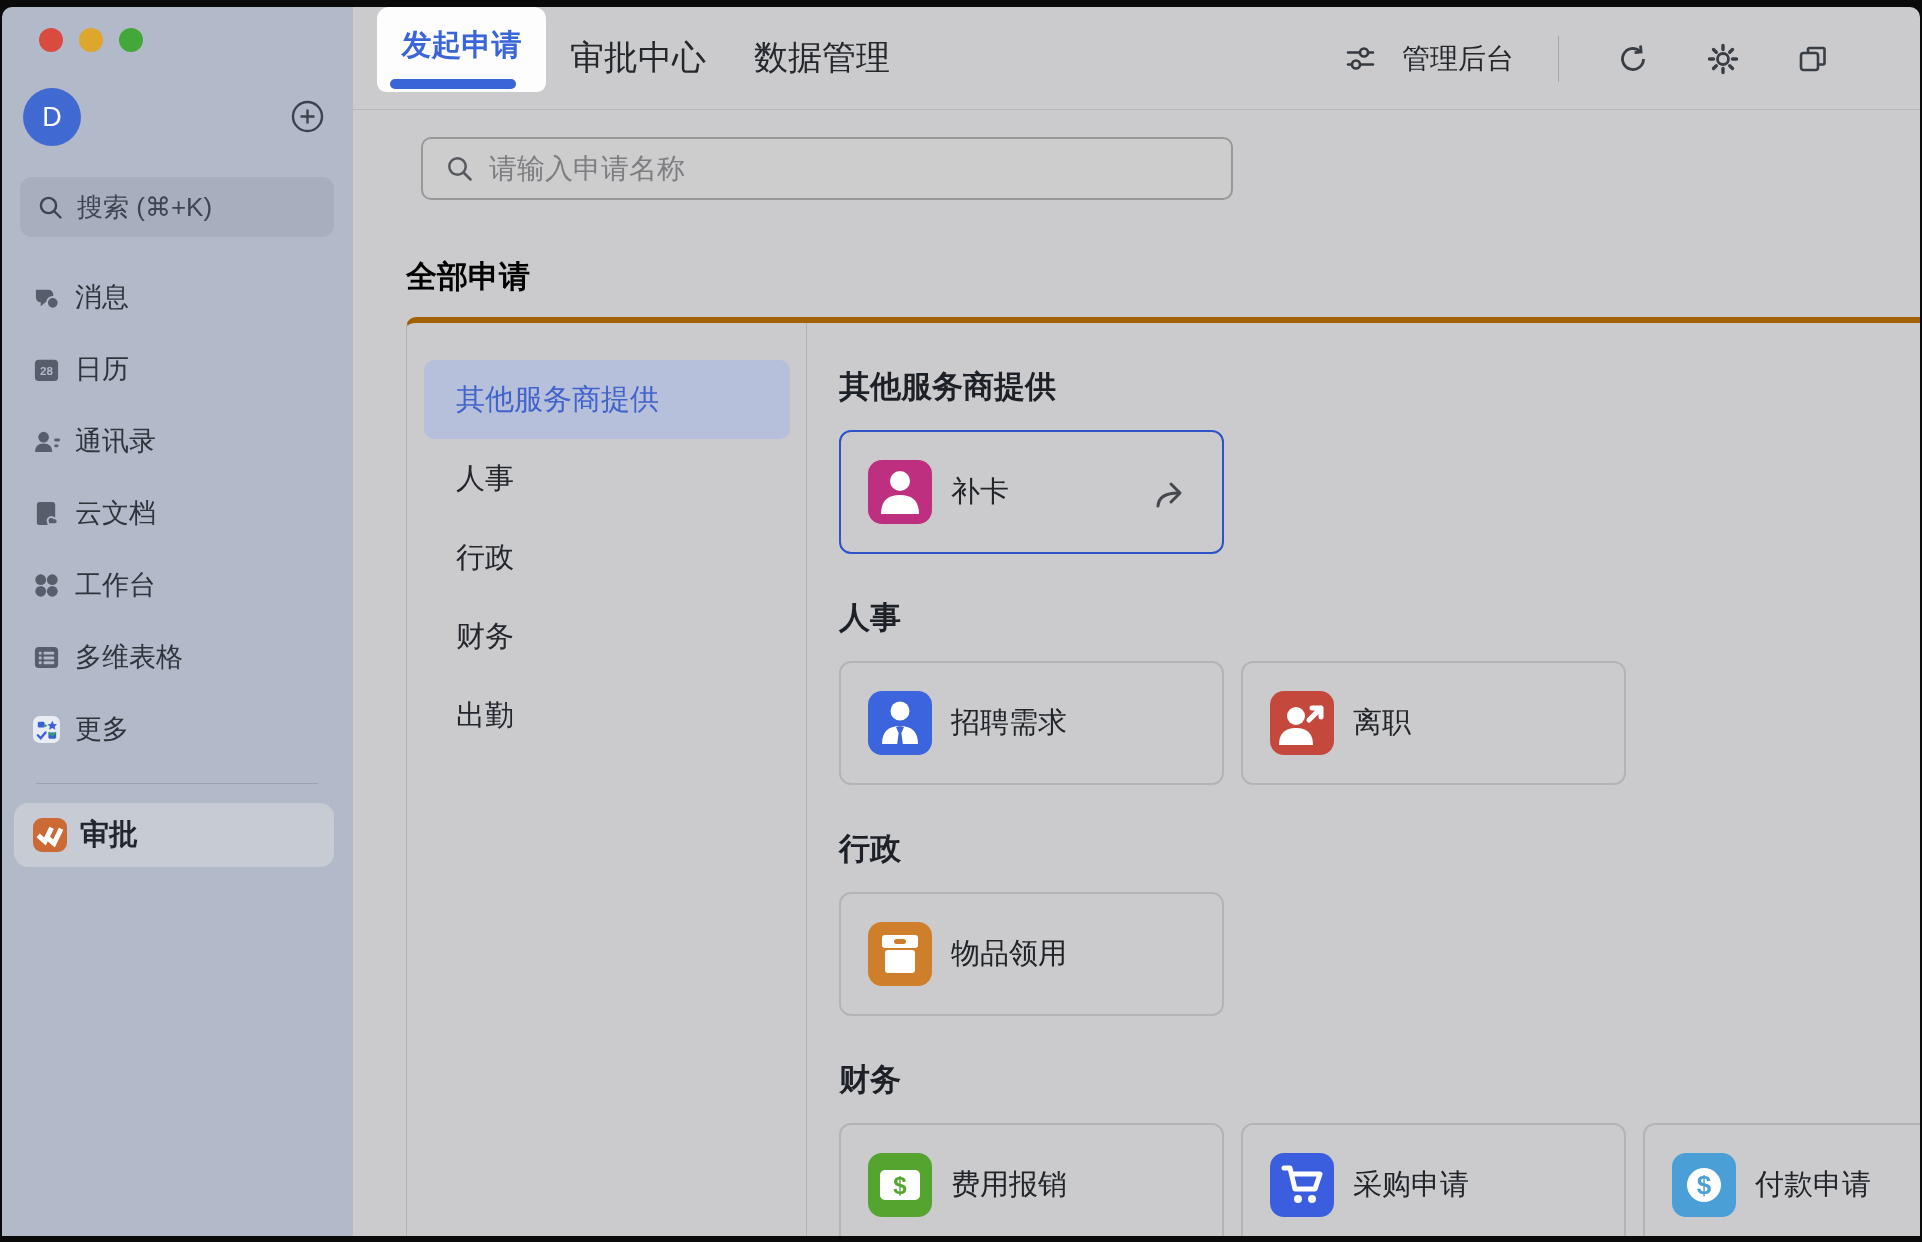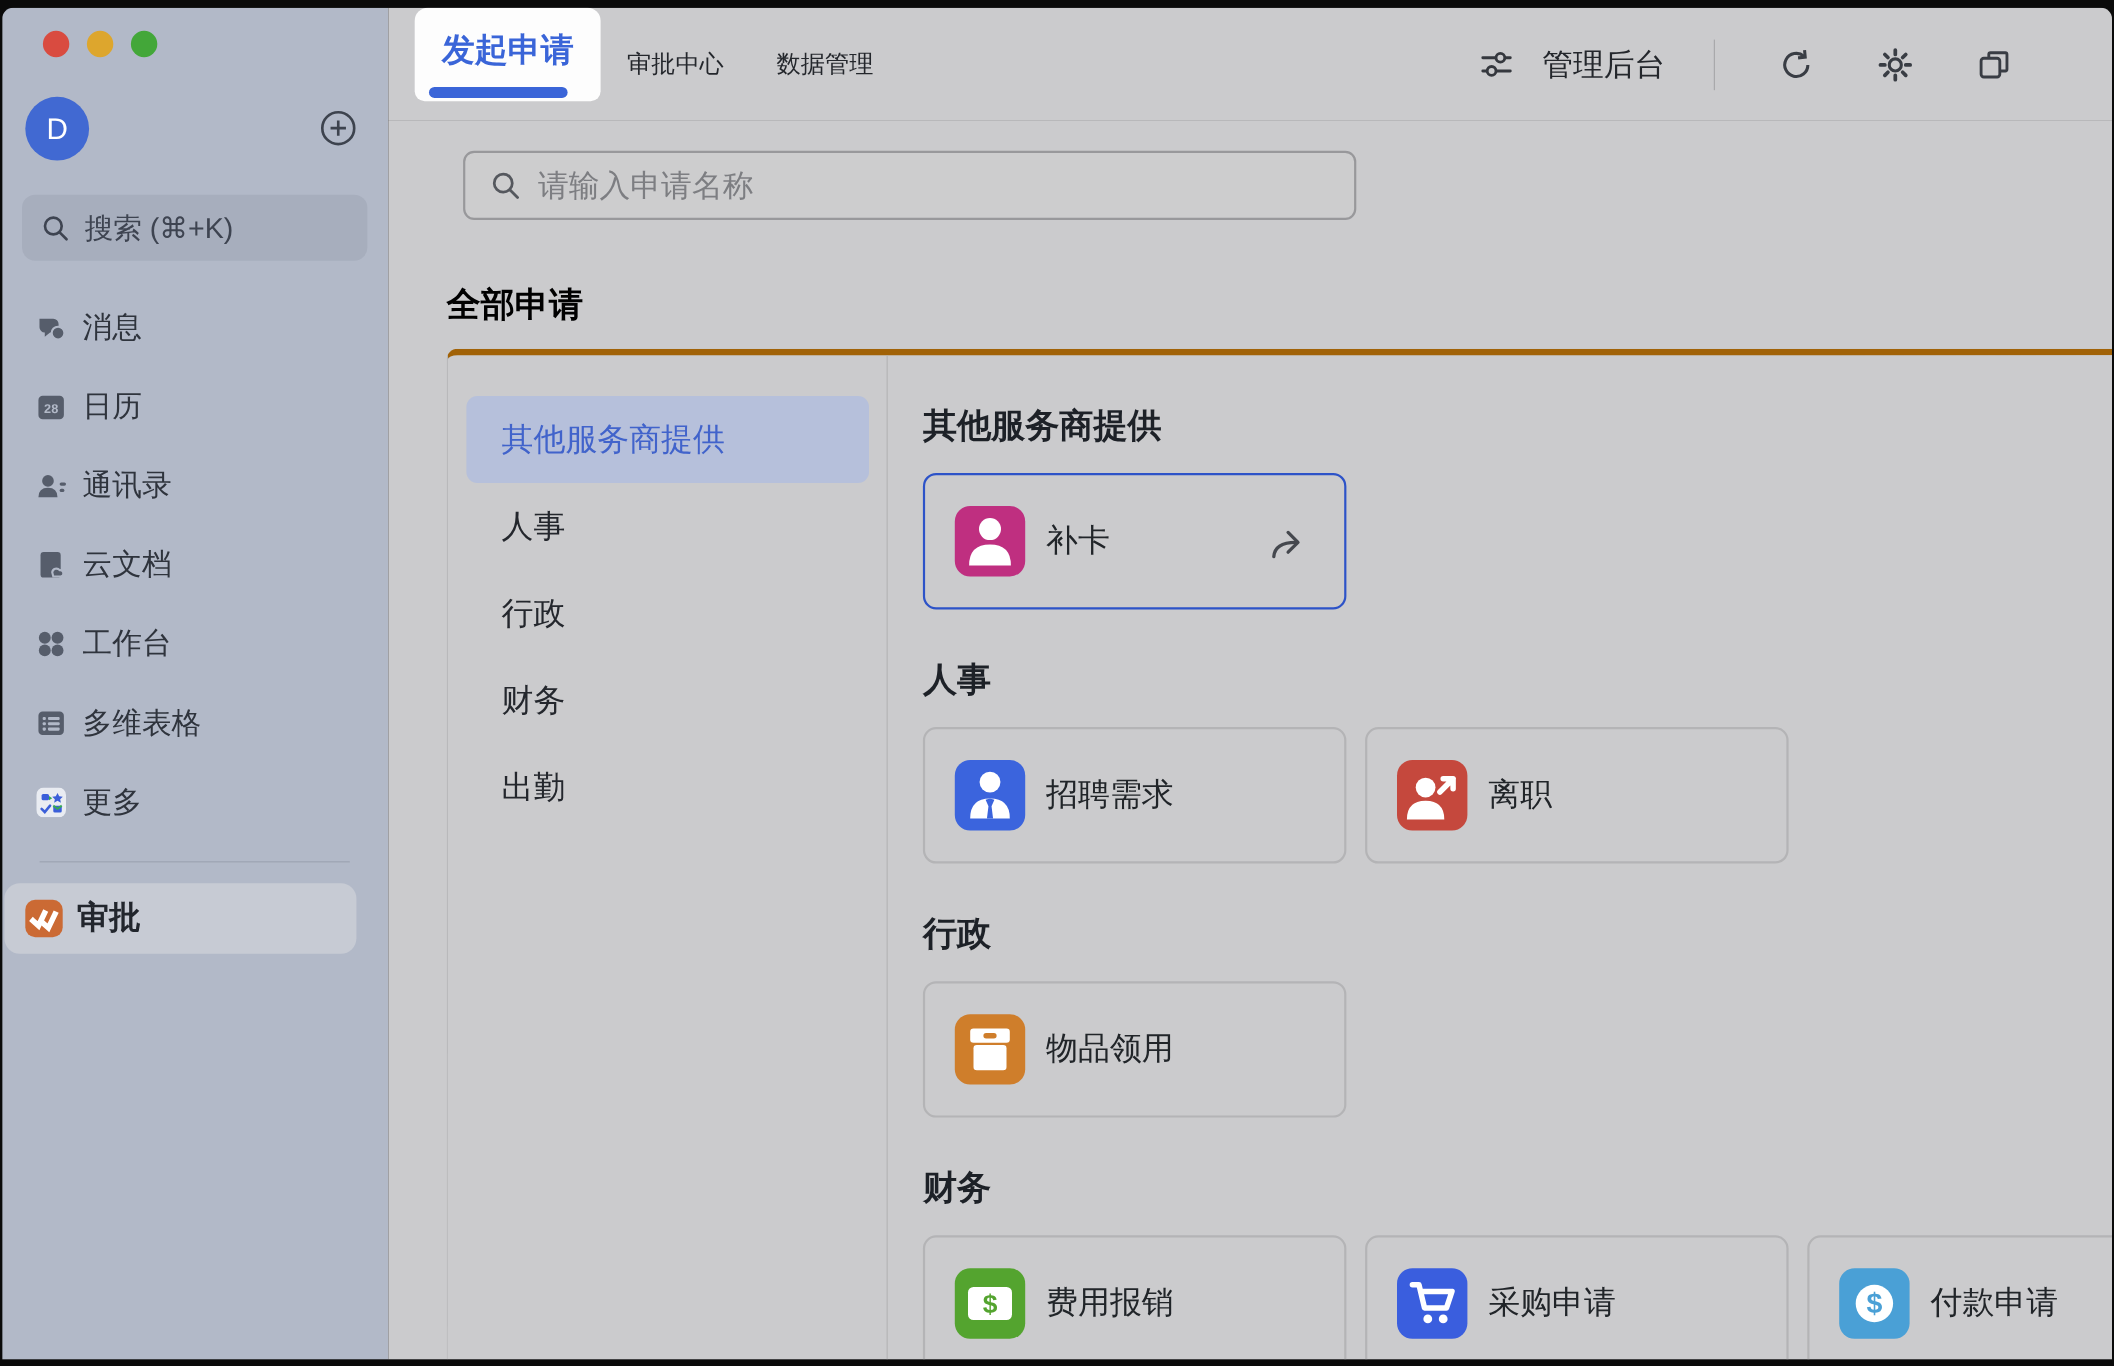--- a/index.html
+++ b/index.html
@@ -16,34 +16,34 @@
   .plus-btn { position:absolute; left:289px; top:93px; width:33px; height:33px; color:#3d434e; }
   .side-search { position:absolute; left:18px; top:170px; width:314px; height:60px; border-radius:12px;
                  background:#a7aebd; display:flex; align-items:center; padding-left:17px; color:#3e4451; }
   .side-search .mag { width:27px; height:27px; margin-right:13px; color:#3e4451; }
   .side-search span { font-size:26px; }
   .side-nav { position:absolute; left:0; top:254px; width:100%; }
   .nav-item { height:72px; display:flex; align-items:center; padding-left:31px; cursor:default; }
   .nav-ic { width:27px; height:27px; margin-right:15px; color:#565d6b; flex:0 0 27px; }
   .nav-label { font-size:27px; color:#2f343d;font-family:Liberation Serif, serif; }
   .side-divider { position:absolute; left:34px; top:776px; width:282px; height:1px; background:#9ba2af; }
-  .side-active { position:absolute; left:2px; top:796px; width:320px; height:64px; border-radius:14px;
+  .side-active { position:absolute; left:12px; top:796px; width:320px; height:64px; border-radius:14px;
                  background:#c7cbd4; display:flex; align-items:center; padding-left:19px; }
   .appr-ic { width:34px; height:34px; border-radius:9px; margin-right:13px; display:flex; align-items:center; justify-content:center; }
   .side-active .nav-label { font-size:29px; font-weight:700; color:#22262d; }
 
   
   .main { position:relative; flex:1; background:#cbcbcd; }
   .tabbar { position:absolute; left:0; top:0; width:100%; height:103px;
             display:flex; align-items:center; border-bottom:1px solid rgba(0,0,0,.09); }
   .tab-pill { position:relative; width:169px; height:85px; margin-left:24px; align-self:flex-start;
               background:#fdfdfd; border-radius:12px 12px 9px 9px; display:flex; align-items:center; justify-content:center; }
   .tab-pill .lbl { font-size:30px; font-weight:700; color:#3a65d8; margin-top:-8px; }
   .tab-ind { position:absolute; left:13px; bottom:3px; width:126px; height:10px; border-radius:5px; background:#3a65d8; }
-  .tab { font-size:22px; font-weight:500; color:#24272c; margin:0 24px; }
+  .tab { font-size:34px; font-weight:500; color:#24272c; margin:0 24px; }
   .topbar-right { position:absolute; right:62px; top:0; height:103px; display:flex; align-items:center; }
   .admin { display:flex; align-items:center; color:#24272c; }
   .admin .ic { width:33px; height:33px; margin-right:9px; color:#35383e; }
   .admin span { font-size:28px;margin-left:16px; }
   .tb-sep { width:1px; height:46px; background:#a6a6a8; margin:0 29px 0 44px; }
   .tb-ic { width:34px; height:34px; color:#393d44; margin:0 28px; }
 
   .main-search { position:absolute; left:68px; top:130px; width:812px; height:63px; border:2px solid #98989b;
                  border-radius:10px; display:flex; align-items:center; padding-left:22px; background:rgba(255,255,255,0.04); }
   .main-search .mag { width:29px; height:29px; margin-right:15px; color:#55585e; }

